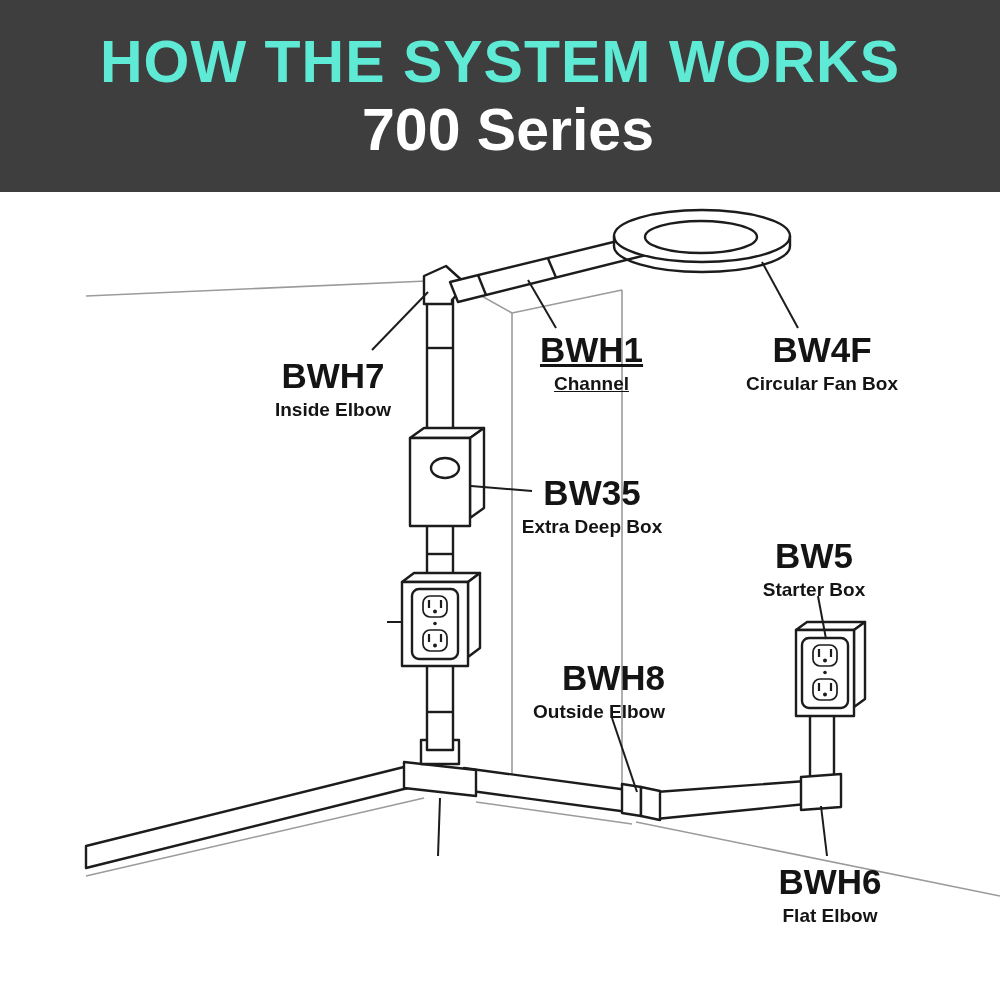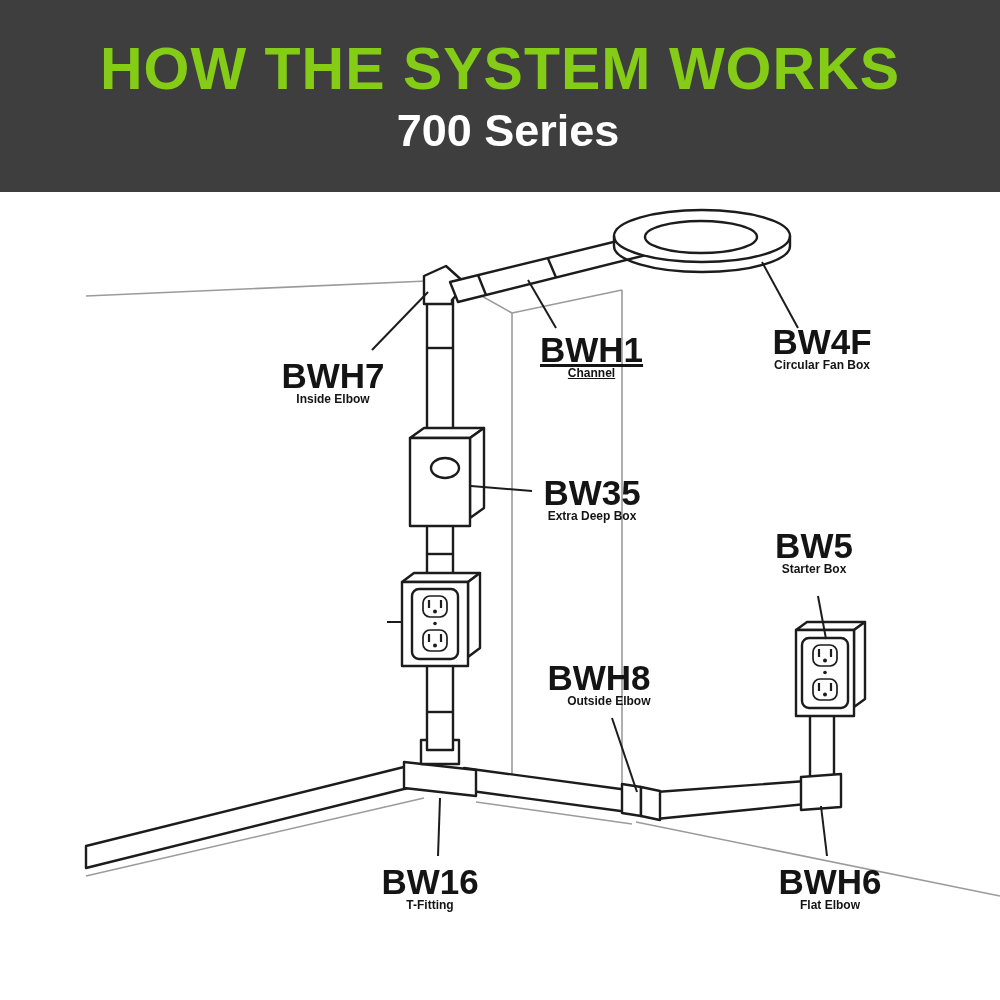--- a/index.html
+++ b/index.html
@@ -1,36 +1,36 @@
 <!DOCTYPE html>
 <html><head>
 <meta charset="utf-8">
 <style>
   html,body{margin:0;padding:0;background:#ffffff;}
   .page{position:relative;width:1000px;height:1000px;background:#ffffff;overflow:hidden;
         font-family:"Liberation Sans", sans-serif;}
   .header{position:absolute;top:0;left:0;width:1000px;height:192px;background:#3e3e3e;
           display:flex;flex-direction:column;align-items:center;justify-content:center;}
-  .header .title{color:#84cc16;font-size:59px;font-weight:bold;letter-spacing:1px;margin:0;line-height:1.05;}
-  .header .subtitle{color:#ffffff;font-size:45px;font-weight:bold;margin:8px 0 0 16px;line-height:1.0;}
+  .header .title{color:#5eead4;font-size:59px;font-weight:bold;letter-spacing:1px;margin:0;line-height:1.05;}
+  .header .subtitle{color:#ffffff;font-size:59px;font-weight:bold;margin:8px 0 0 16px;line-height:1.0;}
   .diagram{position:absolute;top:192px;left:0;width:828px;height:808px;border-radius:28px;}
   .drawing{position:absolute;top:0;left:0;}
   
   .room{stroke:#9b9b9b;stroke-width:1.6;fill:none;}
   .ink{stroke:#1c1c1c;stroke-width:2.4;fill:#ffffff;stroke-linejoin:round;}
   .inkline{stroke:#1c1c1c;stroke-width:2.4;fill:none;stroke-linejoin:round;}
   .thin{stroke:#1c1c1c;stroke-width:1.7;fill:#ffffff;}
   .slot{stroke:#1c1c1c;stroke-width:2.2;}
   .dot{fill:#1c1c1c;stroke:none;}
   .leader{stroke:#1c1c1c;stroke-width:2;fill:none;}
   
   .part-label{position:absolute;color:#141414;text-align:center;transform:translateX(-50%);white-space:nowrap;}
   .part-label.left-align{transform:none;text-align:center;text-decoration:underline;}
   .code{font-size:35px;font-weight:bold;line-height:1.0;}
-  .pname{font-size:12px;font-weight:bold;line-height:1.0;}
+  .pname{font-size:19px;font-weight:bold;line-height:1.0;margin-top:7px;}
 </style>
 </head>
 <body>
 
 <div class="page">
 
   <header class="header">
     <h1 class="title">HOW THE SYSTEM WORKS</h1>
     <h2 class="subtitle">700 Series</h2>
   </header>
@@ -146,45 +146,41 @@
     <div class="part-label" style="left:333px;top:166px;">
       <div class="code">BWH7</div>
       <div class="pname">Inside Elbow</div>
     </div>
 
     <div class="part-label left-align" style="left:540px;top:140px;">
       <div class="code">BWH1</div>
       <div class="pname">Channel</div>
     </div>
 
-    <div class="part-label" style="left:822px;top:132px;">
+    <div class="part-label" style="left:822px;top:140px;">
       <div class="code">BW4F</div>
       <div class="pname">Circular Fan Box</div>
     </div>
 
     <div class="part-label" style="left:592px;top:283px;">
       <div class="code">BW35</div>
       <div class="pname">Extra Deep Box</div>
     </div>
 
 
-    <div class="part-label" style="left:814px;top:336px;">
+    <div class="part-label" style="left:814px;top:346px;">
       <div class="code">BW5</div>
       <div class="pname">Starter Box</div>
     </div>
 
     <div class="part-label" style="left:599px;top:468px;text-align:right;">
       <div class="code">BWH8</div>
       <div class="pname">Outside Elbow</div>
     </div>
 
-    <div class="part-label" style="left:430px;top:672px;">
-      <div class="code">BW16</div>
-      <div class="pname">T-Fitting</div>
-    </div>
 
     <div class="part-label" style="left:830px;top:672px;">
       <div class="code">BWH6</div>
       <div class="pname">Flat Elbow</div>
     </div>
 
   </div>
 </div>
 
 </body></html>

